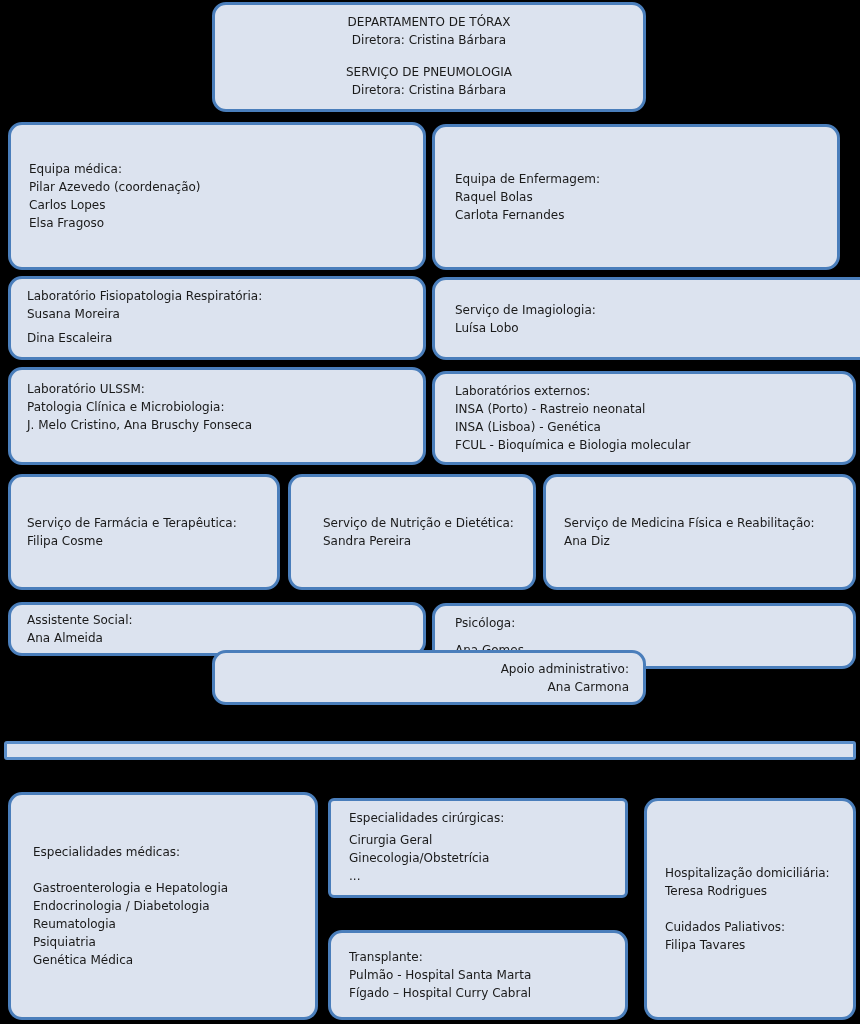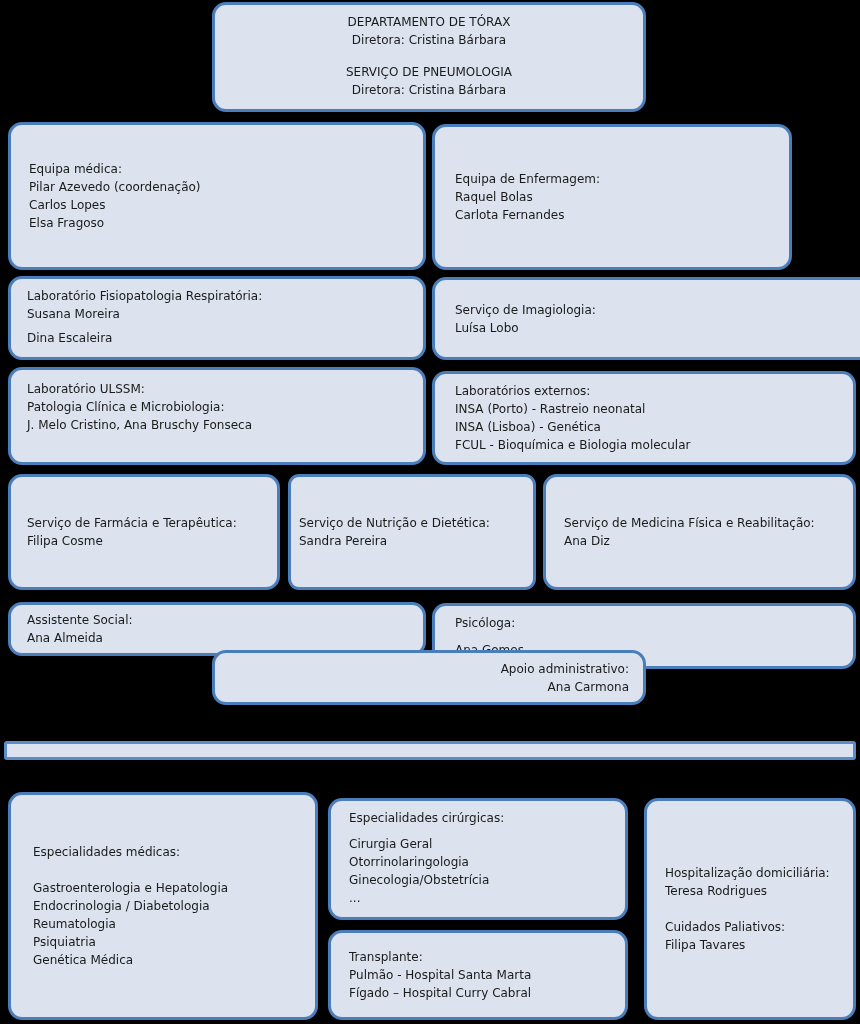--- a/index.html
+++ b/index.html
@@ -54,51 +54,51 @@
     box-sizing: border-box;
     background: #dce3ef;
     border: 3px solid #5b8ec9;
     border-radius: 3px;
   }
 
   
   #node-header      { left: 212px; top: 2px;   width: 434px; height: 110px; }
 
   #node-equipa-medica      { left: 8px;   top: 122px; width: 418px; height: 148px; }
-  #node-equipa-enfermagem  { left: 432px; top: 124px; width: 360px; height: 146px; }
+  #node-equipa-enfermagem  { left: 432px; top: 124px; width: 408px; height: 146px; }
 
   #node-lab-fisiopatologia { left: 8px;   top: 276px; width: 418px; height: 84px;  }
   #node-imagiologia        { left: 432px; top: 277px; width: 512px; height: 83px;  }
 
   #node-lab-ulssm          { left: 8px;   top: 367px; width: 418px; height: 98px;  }
   #node-labs-externos      { left: 432px; top: 371px; width: 424px; height: 94px;  }
 
   #node-farmacia           { left: 8px;   top: 474px; width: 272px; height: 116px; }
   #node-nutricao           { left: 288px; top: 474px; width: 248px; height: 116px; }
   #node-medicina-fisica    { left: 543px; top: 474px; width: 313px; height: 116px; }
 
   #node-assistente-social  { left: 8px;   top: 602px; width: 418px; height: 54px;  }
   #node-psicologa          { left: 432px; top: 603px; width: 424px; height: 66px; gap: 9px;  }
 
   #node-apoio-admin        { left: 212px; top: 650px; width: 434px; height: 55px; align-items: flex-end;  }
 
   #divider-bar             { left: 4px;   top: 741px; width: 852px; height: 19px;  }
 
   #node-esp-medicas        { left: 8px;   top: 792px; width: 310px; height: 228px; }
-  #node-esp-cirurgicas     { left: 328px; top: 798px; width: 300px; height: 122px; }
+  #node-esp-cirurgicas     { left: 328px; top: 798px; width: 300px; height: 100px; border-radius: 6px; }
   #node-transplante        { left: 328px; top: 930px; width: 300px; height: 90px;  }
   #node-hospitalizacao     { left: 644px; top: 798px; width: 212px; height: 222px; }
 
   
   #node-esp-medicas   { padding-left: 22px; }
   #node-hospitalizacao{ padding-left: 18px; }
   #node-equipa-medica { padding-left: 18px; }
   #node-equipa-enfermagem { padding-left: 20px; }
   #node-farmacia      { padding-left: 16px; }
-  #node-nutricao      { padding-left: 8px; border-radius: 11px; }
+  #node-nutricao      { padding-left: 32px; }
   #node-medicina-fisica { padding-left: 18px; }
   #node-imagiologia   { padding-left: 20px; }
   #node-labs-externos { padding-left: 20px; }
   #node-psicologa     { padding-left: 20px; }
   #node-lab-fisiopatologia { padding-left: 16px; justify-content: flex-start; padding-top: 8px; }
   #node-lab-ulssm     { padding-left: 16px; justify-content: flex-start; padding-top: 10px; }
   #node-assistente-social { padding-left: 16px; }
   #node-esp-cirurgicas { padding-left: 18px; justify-content: flex-start; padding-top: 8px; }
   #node-transplante   { padding-left: 18px; }
   #node-header        { justify-content: flex-start; padding-top: 8px; }
@@ -193,21 +193,20 @@
       <div class="line">Endocrinologia / Diabetologia</div>
       <div class="line">Reumatologia</div>
       <div class="line">Psiquiatria</div>
       <div class="line">Genética Médica</div>
     </div>
 
   <div class="node" id="node-esp-cirurgicas">
       <div class="line">Especialidades cirúrgicas:</div>
       <div class="spacer"></div>
       <div class="line">Cirurgia Geral</div>
-      <div class="line">Otorrinolaringologia</div>
       <div class="line">Ginecologia/Obstetrícia</div>
       <div class="line">...</div>
     </div>
 
   <div class="node" id="node-transplante">
       <div class="line">Transplante:</div>
       <div class="line">Pulmão - Hospital Santa Marta</div>
       <div class="line">Fígado – Hospital Curry Cabral</div>
     </div>
 

